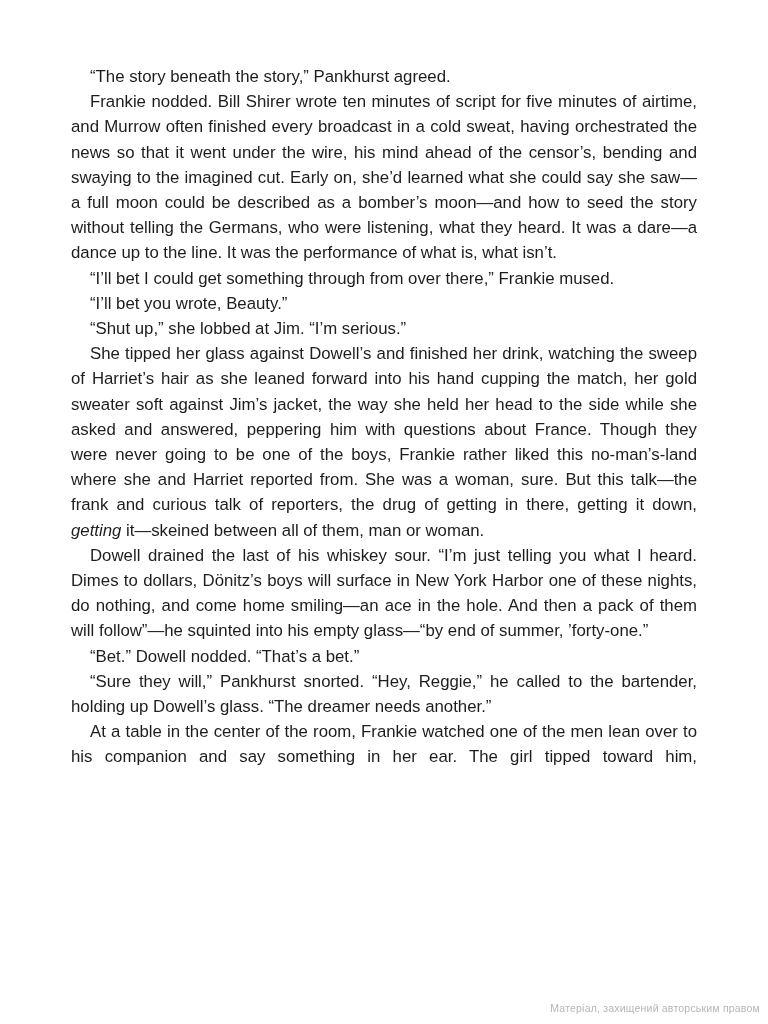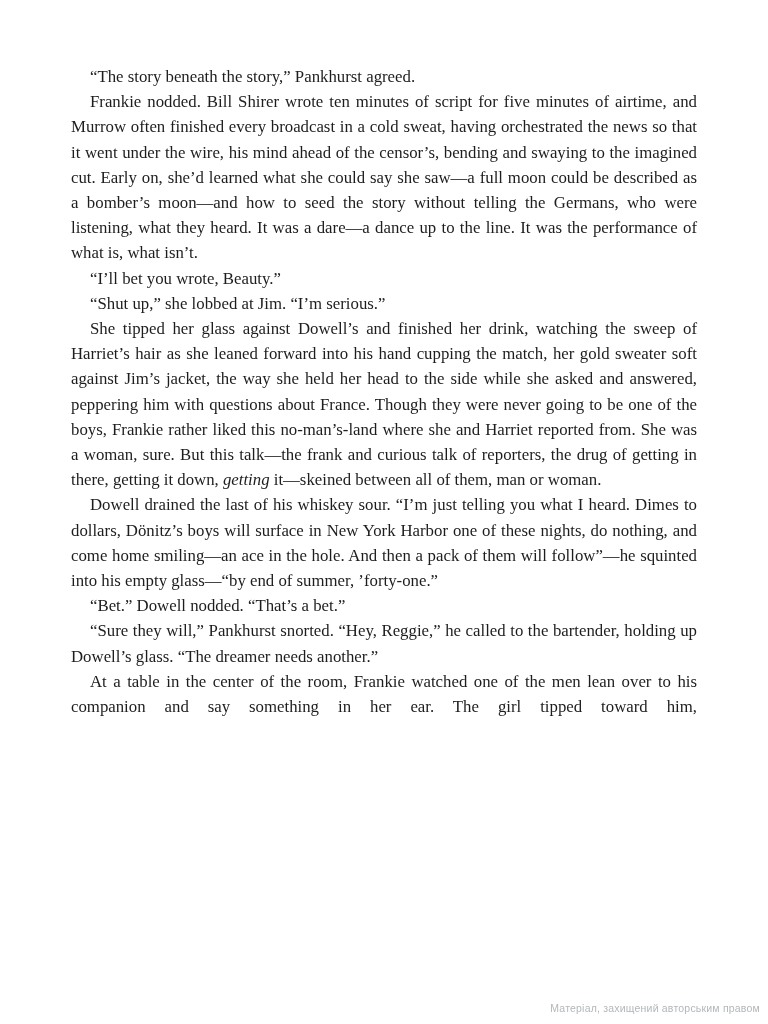--- a/index.html
+++ b/index.html
@@ -17,21 +17,21 @@
     position: absolute;
     inset: 0;
     background: #ffffff;
   }
   .page-text {
     position: absolute;
     left: 71px;
     top: 64px;
     width: 626px;
     color: #1d1d1d;
-    font-family: Liberation Serif, serif;
+    font-family: Liberation Sans, sans-serif;
     font-size: 16.8px;
     line-height: 25.2px;
     -webkit-font-smoothing: antialiased;
   }
   .para {
     margin: 0;
     padding: 0;
     text-indent: 19px;
     text-align: justify;
   }
@@ -52,20 +52,21 @@
     white-space: nowrap;
   }
 </style>
 </head>
 <body>
 
 <div class="book-page">
   <div class="page-text">
       <p class="para"><span>“The story beneath the story,” Pankhurst agreed.</span></p>
       <p class="para"><span>Frankie nodded. Bill Shirer wrote ten minutes of script for five minutes of airtime, and Murrow often finished every broadcast in a cold sweat, having orchestrated the news so that it went under the wire, his mind ahead of the censor’s, bending and swaying to the imagined cut. Early on, she’d learned what she could say she saw—a full moon could be described as a bomber’s moon—and how to seed the story without telling the Germans, who were listening, what they heard. It was a dare—a dance up to the line. It was the performance of what is, what isn’t.</span></p>
+      <p class="para"><span>“I’ll bet I could get something through from over there,” Frankie mused.</span></p>
       <p class="para"><span>“I’ll bet you wrote, Beauty.”</span></p>
       <p class="para"><span>“Shut up,” she lobbed at Jim. “I’m serious.”</span></p>
       <p class="para"><span>She tipped her glass against Dowell’s and finished her drink, watching the sweep of Harriet’s hair as she leaned forward into his hand cupping the match, her gold sweater soft against Jim’s jacket, the way she held her head to the side while she asked and answered, peppering him with questions about France. Though they were never going to be one of the boys, Frankie rather liked this no-man’s-land where she and Harriet reported from. She was a woman, sure. But this talk—the frank and curious talk of reporters, the drug of getting in there, getting it down, </span><span class="it">getting</span><span> it—skeined between all of them, man or woman.</span></p>
       <p class="para"><span>Dowell drained the last of his whiskey sour. “I’m just telling you what I heard. Dimes to dollars, Dönitz’s boys will surface in New York Harbor one of these nights, do nothing, and come home smiling—an ace in the hole. And then a pack of them will follow”—he squinted into his empty glass—“by end of summer, ’forty-one.”</span></p>
       <p class="para"><span>“Bet.” Dowell nodded. “That’s a bet.”</span></p>
       <p class="para"><span>“Sure they will,” Pankhurst snorted. “Hey, Reggie,” he called to the bartender, holding up Dowell’s glass. “The dreamer needs another.”</span></p>
       <p class="para cont"><span>At a table in the center of the room, Frankie watched one of the men lean over to his companion and say something in her ear. The girl tipped toward him,</span></p>
     </div>
   <div class="watermark">Матеріал, захищений авторським правом</div>
 </div>

